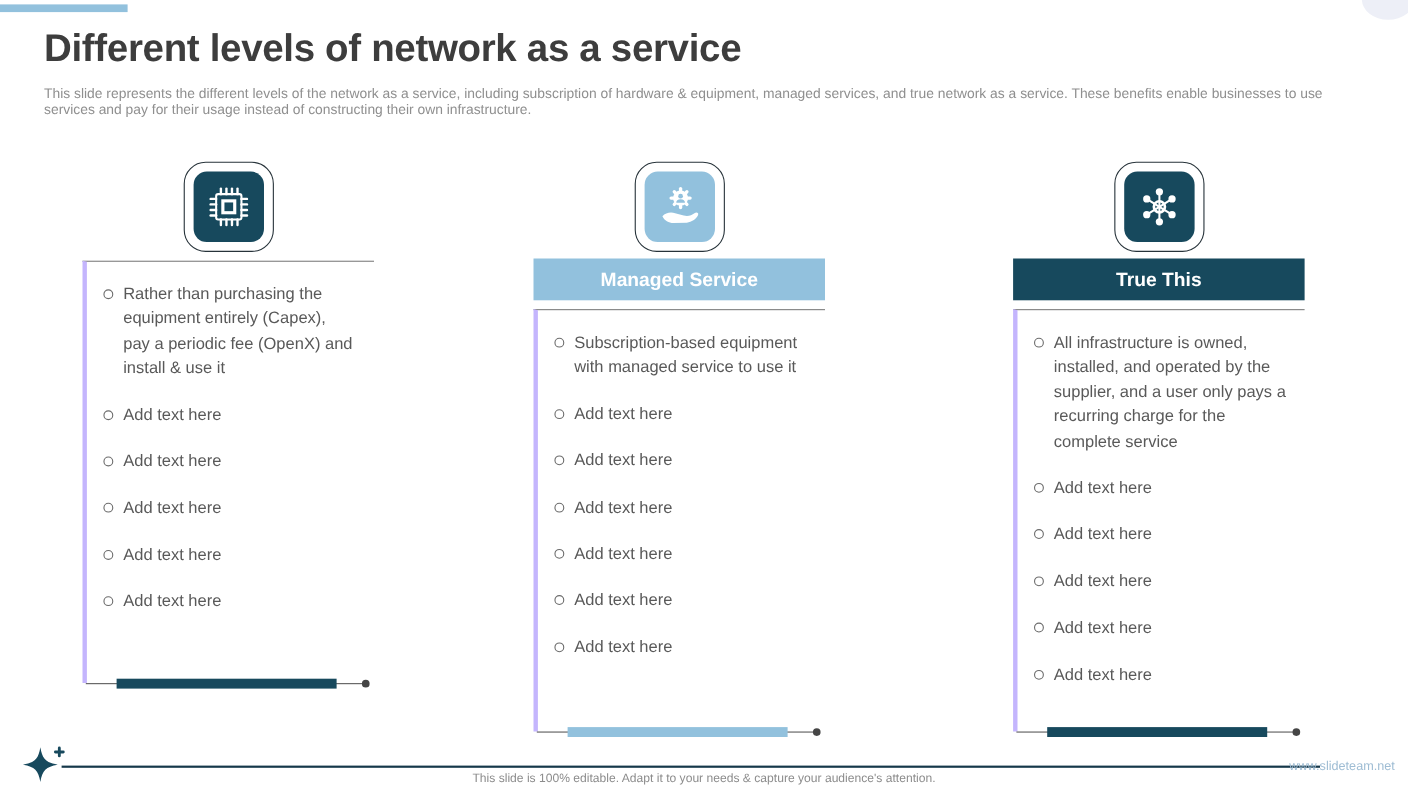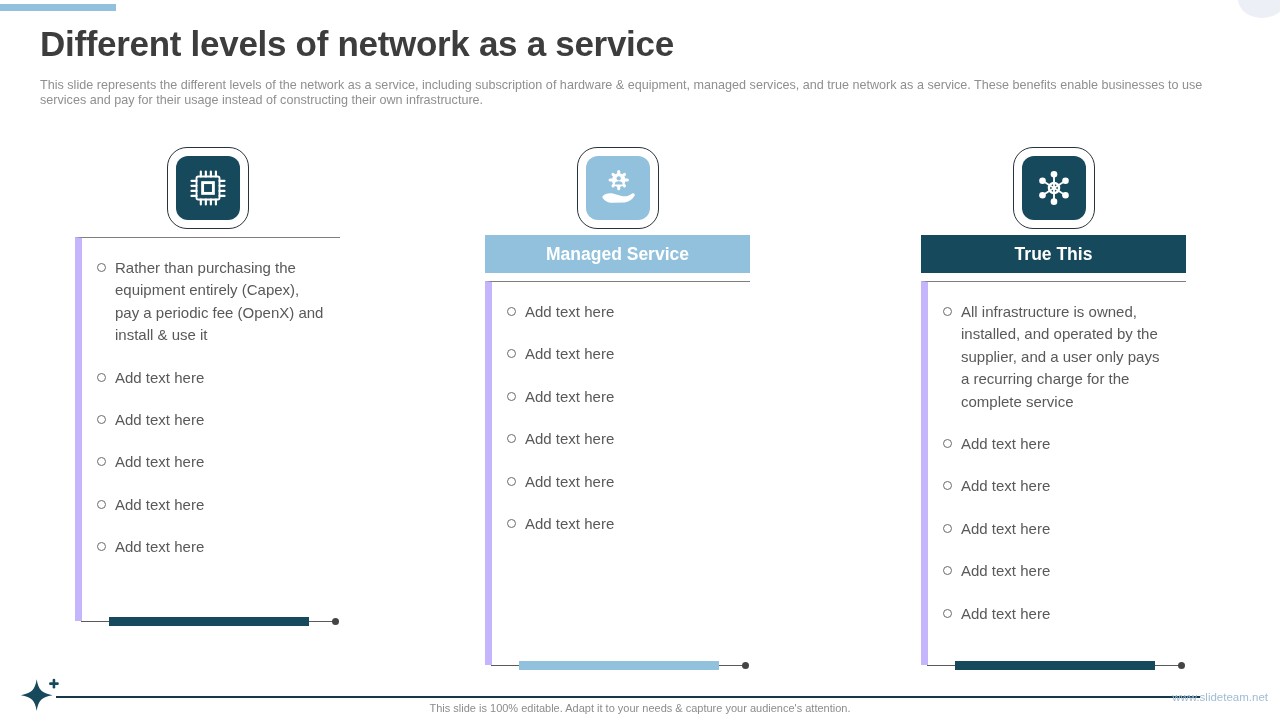--- a/index.html
+++ b/index.html
@@ -24,21 +24,21 @@
     border:1.5px solid #27333a; border-radius:20px; display:flex;
     align-items:center; justify-content:center; }
   .icon-tile { width:64px; height:64px; border-radius:12px; display:flex;
     align-items:center; justify-content:center; }
   .icon-tile svg { width:46px; height:46px; display:block; }
 
   .col-header { margin-top:6px; height:38px; line-height:38px; text-align:center;
     color:#ffffff; font-weight:700; font-size:17.5px; }
 
   .col-box { position:relative; margin-top:8px; height:384px;
-    border-left:7px solid #c4b5fd; border-top:1px solid #7f7f7f;
+    border-left:4px solid #c4b5fd; border-top:1px solid #7f7f7f;
     padding:19px 16px 0 13px; }
   .bullets { list-style:none; }
   .bullets li { position:relative; padding-left:20px; margin-bottom:20px;
     font-size:15px; line-height:22.4px; color:#595959; }
   .bullets .marker { position:absolute; left:2px; top:6px; width:9px; height:9px;
     border:1.3px solid #6b6b6b; border-radius:50%; }
 
   .box-line { position:absolute; left:-1px; bottom:-1px; width:256px; height:1px;
     background:#5a5a5a; }
   .box-dot  { position:absolute; left:250px; bottom:-4px; width:7px; height:7px;
@@ -121,20 +121,21 @@
         <circle cx="33" cy="21" r="9.5" fill="#ffffff"></circle>
         <circle cx="33" cy="18.5" r="3" fill="#92c1dd" style="color:inherit" class="cut"></circle>
         <path d="M27.5 27 a5.5 4.5 0 0 1 11 0 z" class="cut" fill="#92c1dd"></path>
         <path fill="#ffffff" d="M10 44 C14 39.5 20 38.5 26 40 L37 43 C42 44.3 47 43 50.5 40.2 C53 38.3 56.5 39.5 55 42.8 C52.5 48 47 51.2 41 52.2 L24 52.6 C18 52.6 12.5 49.5 10 44 Z"></path>
       </svg>
     </div>
   </div>
   <div class="col-header" style="background: rgb(146, 193, 221);">Managed Service</div>
   <div class="col-box">
     <ul class="bullets">
+        <li><span class="marker"></span><span>Subscription-based equipment with managed service to use it</span></li>
         <li><span class="marker"></span><span>Add text here</span></li>
         <li><span class="marker"></span><span>Add text here</span></li>
         <li><span class="marker"></span><span>Add text here</span></li>
         <li><span class="marker"></span><span>Add text here</span></li>
         <li><span class="marker"></span><span>Add text here</span></li>
         <li><span class="marker"></span><span>Add text here</span></li>
       </ul>
     <div class="box-line"></div>
     <div class="accent-bar" style="background: rgb(146, 193, 221);"></div>
     <div class="box-dot"></div>

